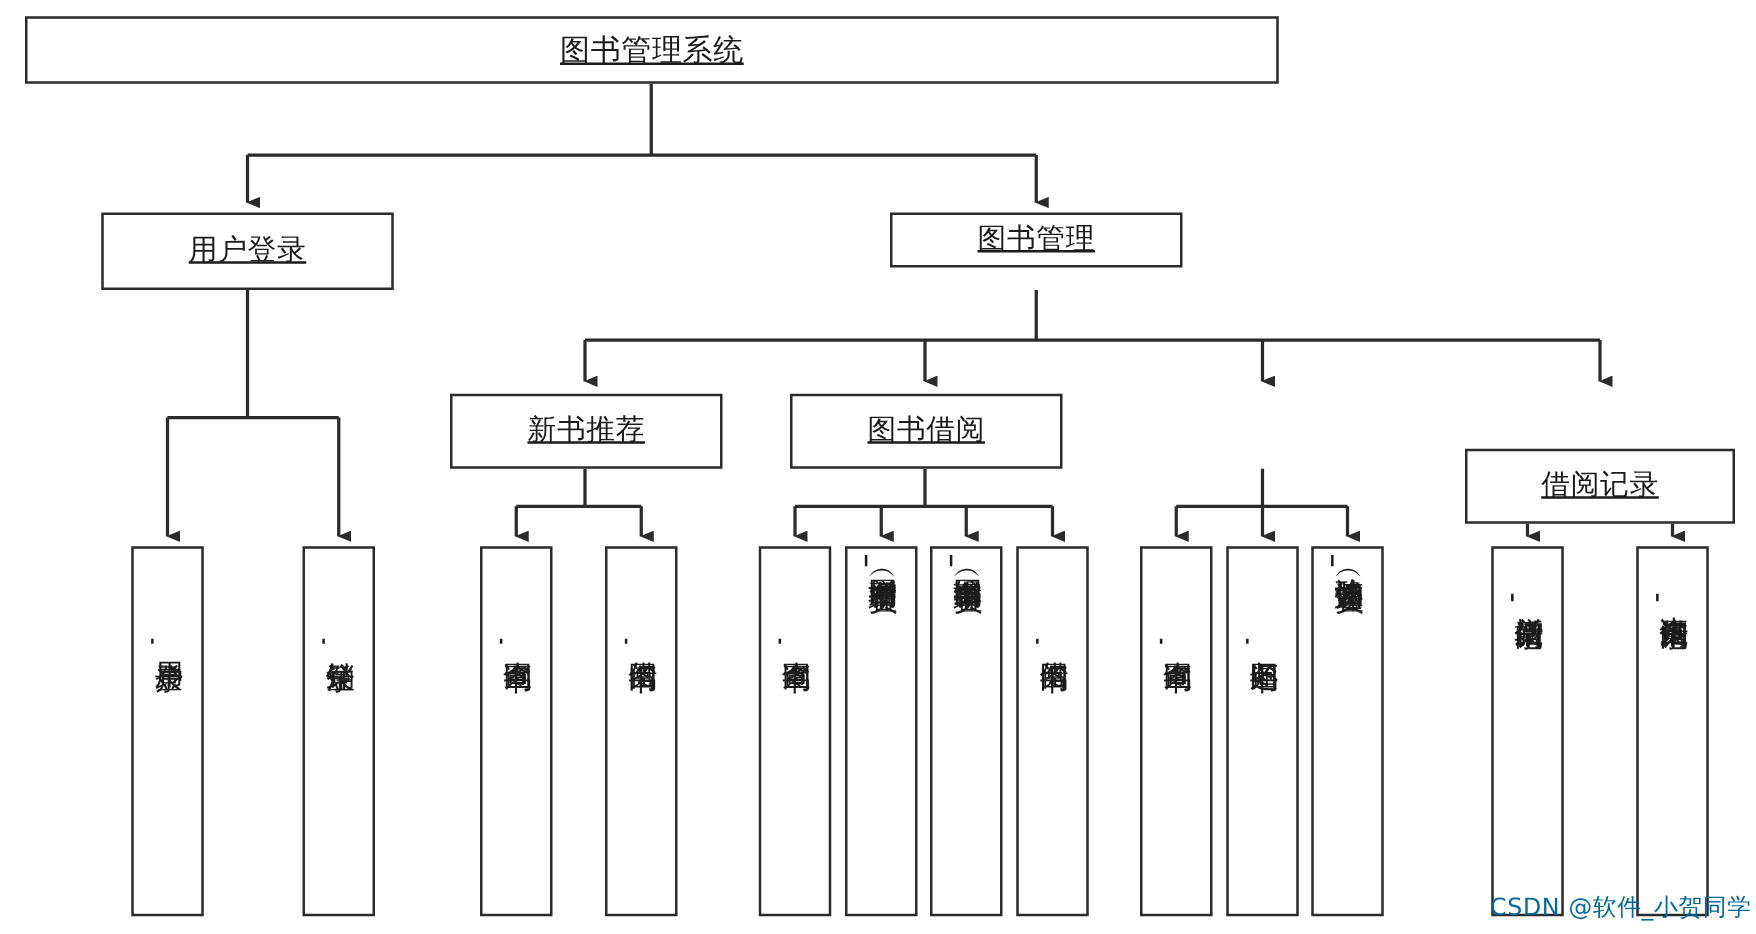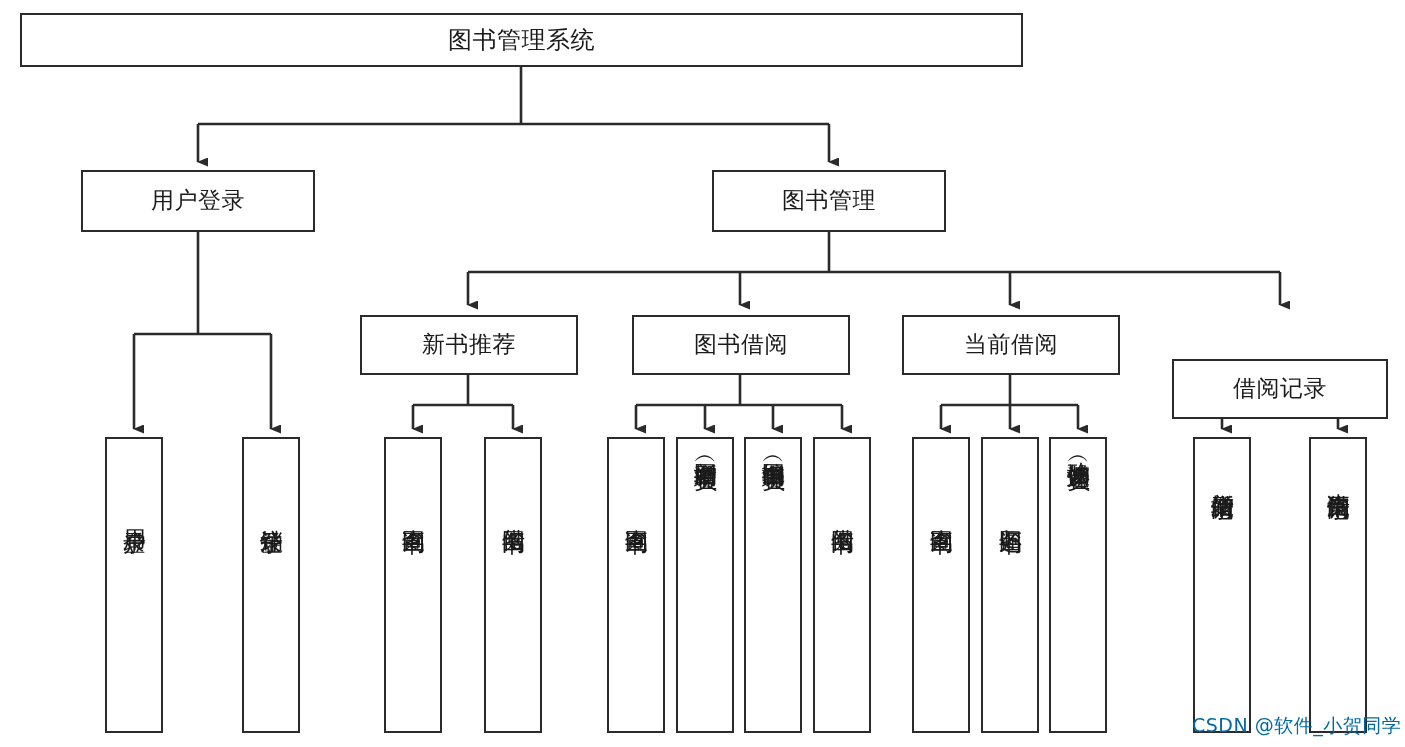--- a/index.html
+++ b/index.html
@@ -28,20 +28,21 @@
   }
   .node {
     position: absolute;
     box-sizing: border-box;
     background: #ffffff;
     border: 2px solid #2b2b2b;
     display: flex;
     align-items: center;
     justify-content: center;
     color: #1b1b1b;
+    text-decoration: underline;
   }
   .node-h {
     font-size: 23px;
     letter-spacing: 0.5px;
     line-height: 1.2;
     white-space: nowrap;
   }
   .node-root {
     font-size: 24px;
   }
@@ -124,32 +125,29 @@
     </g>
   </svg>
 
   <div class="node node-h node-root" style="left:20px; top:13px; width:1003px; height:54px;">
     <span>图书管理系统</span>
   </div>
 
   <div class="node node-h" style="left:81px; top:170px; width:234px; height:62px;">
     <span>用户登录</span>
   </div>
-  <div class="node node-h" style="left:712px; top:170px; width:234px; height:62px;">
+  <div class="node node-h" style="left:712px; top:170px; width:234px; height:44px;">
     <span>图书管理</span>
   </div>
 
   <div class="node node-h" style="left:360px; top:315px; width:218px; height:60px;">
     <span>新书推荐</span>
   </div>
   <div class="node node-h" style="left:632px; top:315px; width:218px; height:60px;">
     <span>图书借阅</span>
-  </div>
-  <div class="node node-h" style="left:902px; top:315px; width:218px; height:60px;">
-    <span>当前借阅</span>
   </div>
   <div class="node node-h" style="left:1172px; top:315px; width:216px; height:60px;margin-top:44px;">
     <span>借阅记录</span>
   </div>
 
   <div class="node node-v center" style="left:105px; top:437px; width:58px; height:296px; padding-top:72px;">
     <span class="vlabel">用户登录</span>
   </div>
   <div class="node node-v center" style="left:242px; top:437px; width:58px; height:296px; padding-top:72px;">
     <span class="vlabel">注销登录</span>

